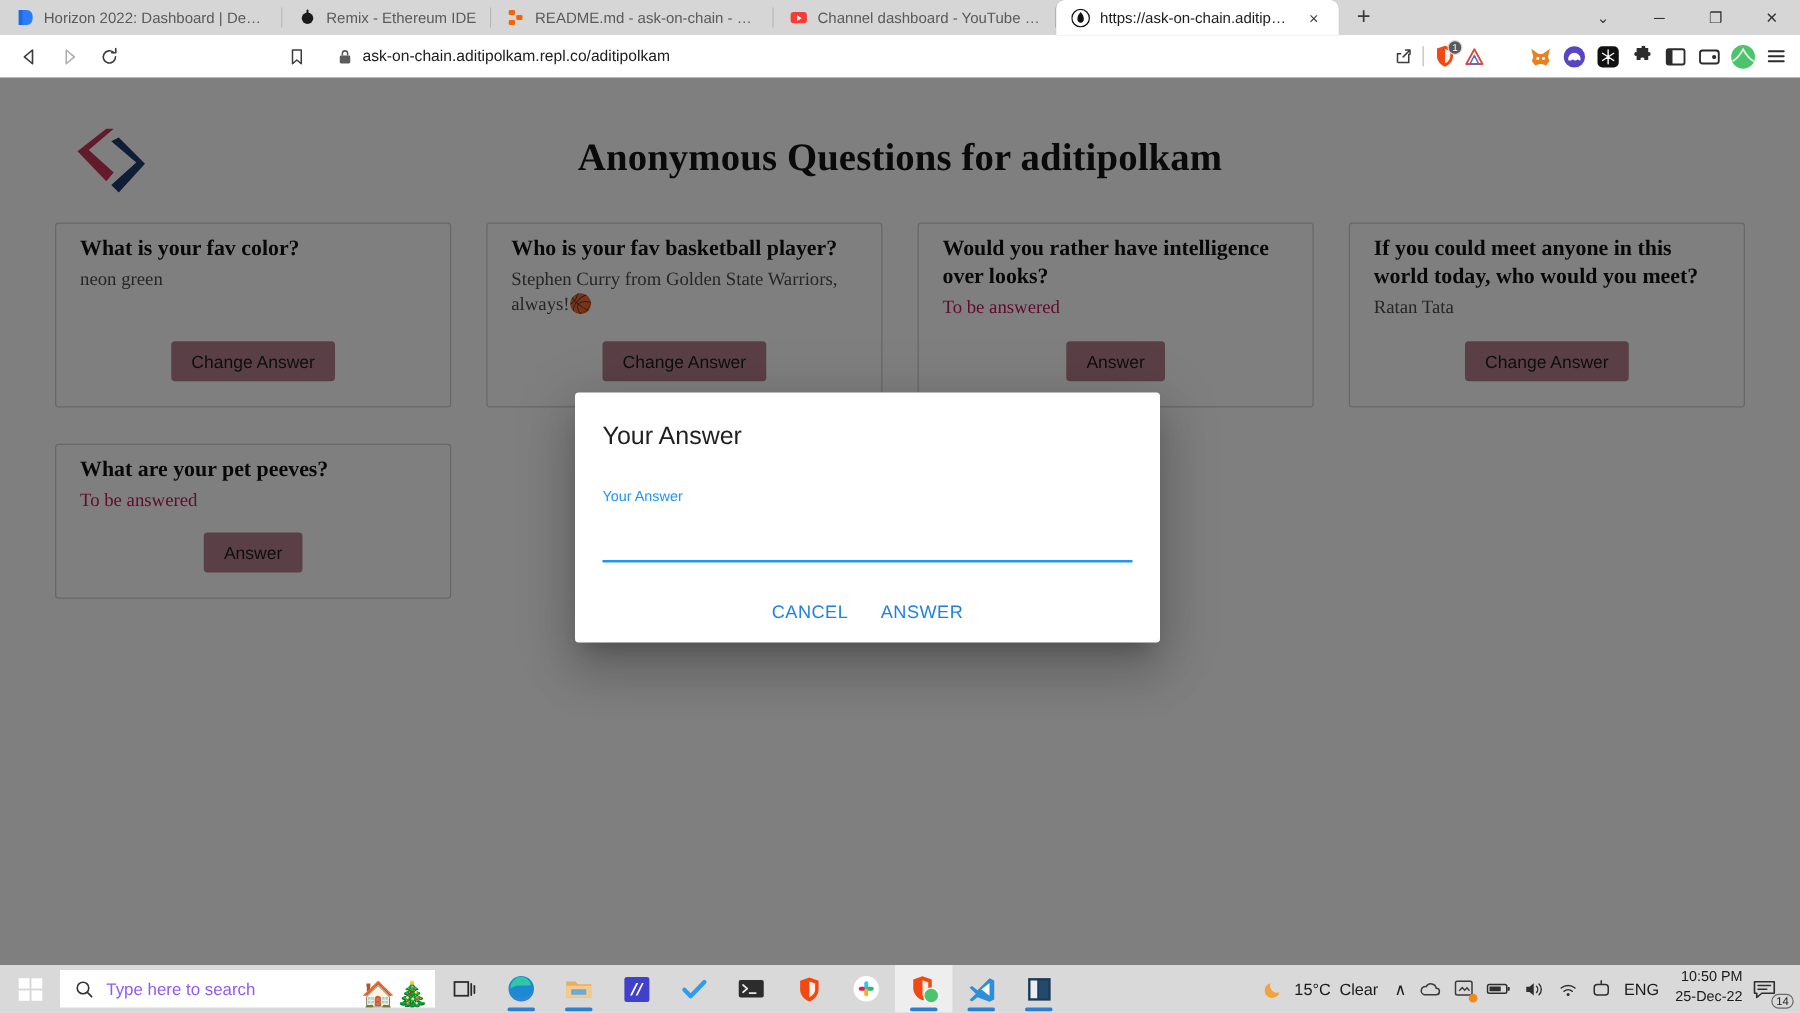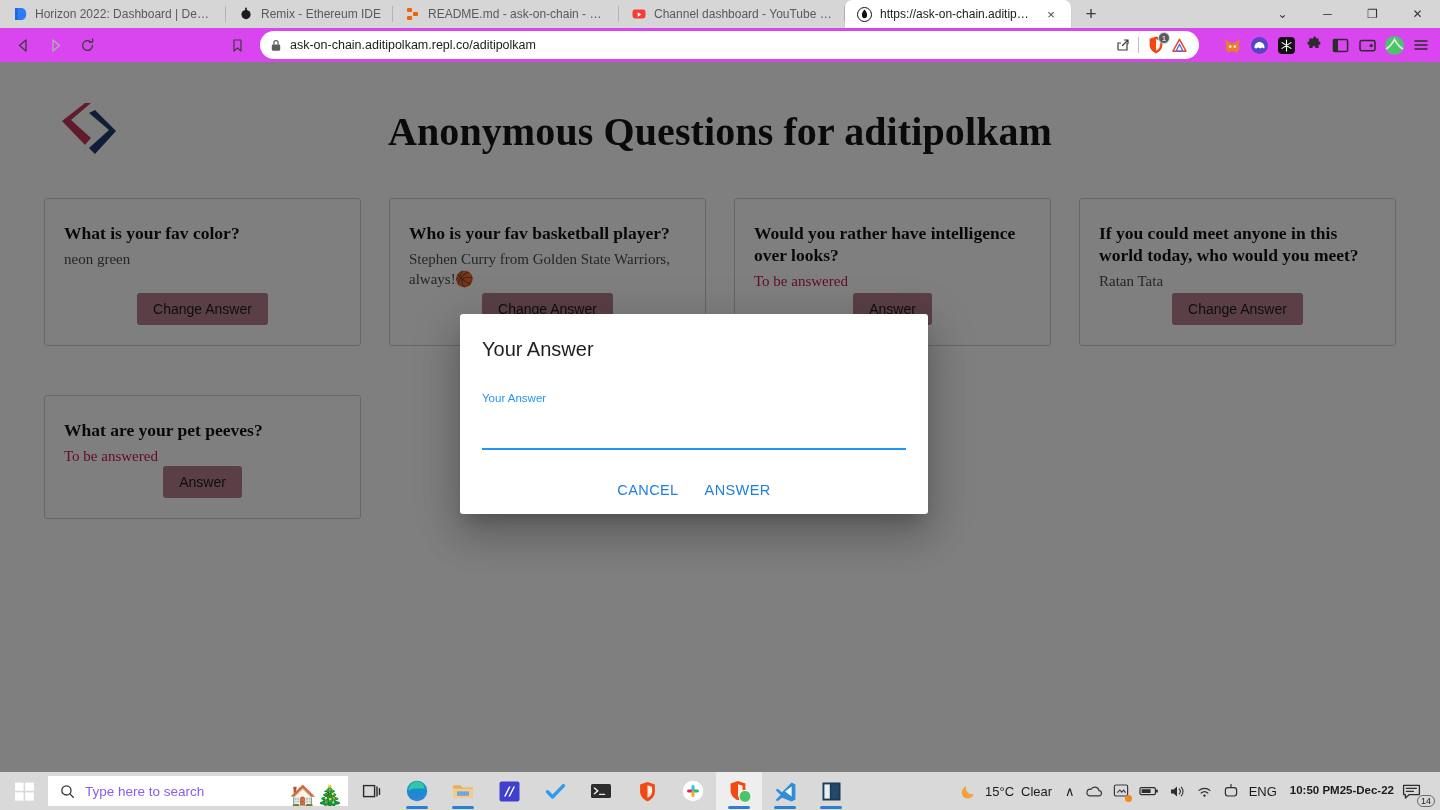--- a/index.html
+++ b/index.html
@@ -34,21 +34,21 @@
     display:flex; align-items:center; justify-content:center;
     font-size:13px; color:#444; line-height:1;
   }
   .newtab-btn {
     width:28px; height:28px; display:flex; align-items:center; justify-content:center;
     font-size:19px; color:#3b3b3b; font-weight:300; margin-left:6px;
   }
   .win-controls { margin-left:auto; display:flex; align-items:center; height:28px; }
   .win-btn { width:45px; height:28px; display:flex; align-items:center; justify-content:center; color:#333; font-size:12px; }
 
-  .navbar { height:34px; display:flex; align-items:center; padding:0 8px; gap:2px; background:#d946ef; }
+  .navbar { height:34px; display:flex; align-items:center; padding:0 8px; gap:2px; background:#ffffff; }
   .nav-icon {
     width:30px; height:28px; display:flex; align-items:center; justify-content:center;
     color:#3c3c3c; border-radius:4px;
   }
   .nav-icon.disabled { color:#b0b0b0; }
   .omnibox {
     flex:1; height:28px; background:#ffffff; border-radius:14px;
     display:flex; align-items:center; padding:0 10px; gap:8px;
     margin:0 6px; min-width:0;
   }
@@ -65,32 +65,32 @@
   .ext-strip { display:flex; align-items:center; gap:5px; padding-left:14px; }
   .ext-icon { width:22px; height:22px; display:flex; align-items:center; justify-content:center; }
 
   
   .viewport { position:absolute; top:62px; left:0; width:1440px; height:710px; background:#ffffff; overflow:hidden; }
 
   .page-header { display:flex; align-items:center; padding:32px 40px 0 40px; position:relative; height:100px; }
   .logo { width:62px; height:56px; margin-left:18px; }
   .page-title {
     position:absolute; left:0; right:0; top:46px; text-align:center;
-    font-family:"Liberation Serif", serif; font-weight:bold; font-size:40px; color:#141414;
+    font-family:"Liberation Serif", serif; font-weight:bold; font-size:31px; color:#141414;
     letter-spacing:.1px;
   }
 
   .cards-grid {
     display:grid; grid-template-columns:repeat(4, 317px); gap:29px 28px;
     padding:0 44px; margin-top:16px;
   }
   .q-card {
     border:1px solid #cfcfcf; border-radius:3px; background:#ffffff;
-    padding:24px 19px 18px 19px; min-height:148px;
-    display:flex; flex-direction:column;margin-top:20px;
+    padding:9px 19px 18px 19px; min-height:148px;
+    display:flex; flex-direction:column;
   }
   .q-title {
     font-family:"Liberation Serif", serif; font-weight:bold; font-size:17.5px;
     color:#111; line-height:1.25; margin-bottom:4px;
   }
   .q-answer {
     font-family:"Liberation Serif", serif; font-size:15px; color:#4c4c4c; line-height:1.35;
   }
   .q-answer.pending { color:#c2185b; }
   .q-btn {
@@ -136,21 +136,21 @@
     gap:10px; padding:0 12px; position:relative; overflow:hidden;
   }
   .tb-search .ph { font-size:13.5px; color:#8b5cf6; }
   .tb-search .festive { position:absolute; right:4px; bottom:-2px; font-size:22px; line-height:1; }
   .tb-icon { width:46px; height:38px; display:flex; align-items:center; justify-content:center; position:relative; font-size:20px; }
   .tb-icon.running::after { content:""; position:absolute; bottom:1px; left:12px; right:12px; height:3px; background:#2d7fd3; border-radius:2px; }
   .tb-icon.active { background:rgba(255,255,255,.55); }
   .tray { margin-left:auto; display:flex; align-items:center; gap:0; padding-right:4px; height:38px; }
   .tray-item { padding:0 5px; display:flex; align-items:center; justify-content:center; font-size:13px; color:#1b1b1b; height:38px; }
   .tray-weather { display:flex; align-items:center; gap:7px; padding:0 8px; font-size:13px; color:#1b1b1b; }
-  .tray-clock { display:flex; align-items:flex-end; justify-content:flex-end; font-size:11.5px; color:#1b1b1b; line-height:1.35; padding:0 8px;font-weight:bold; }
+  .tray-clock { display:flex; flex-direction:column; align-items:flex-end; justify-content:flex-end; font-size:11.5px; color:#1b1b1b; line-height:1.35; padding:0 8px; }
   .notif { position:relative; width:34px; height:38px; display:flex; align-items:center; }
   .notif-count {
     position:absolute; right:1px; bottom:3px; background:#d9d9d9; color:#1b1b1b;
     border:1px solid #6a6a6a; border-radius:9px; font-size:9px; padding:0 3px; min-width:17px; text-align:center;
   }
   svg { display:block; }
 </style>
 </head>
 <body>
 

